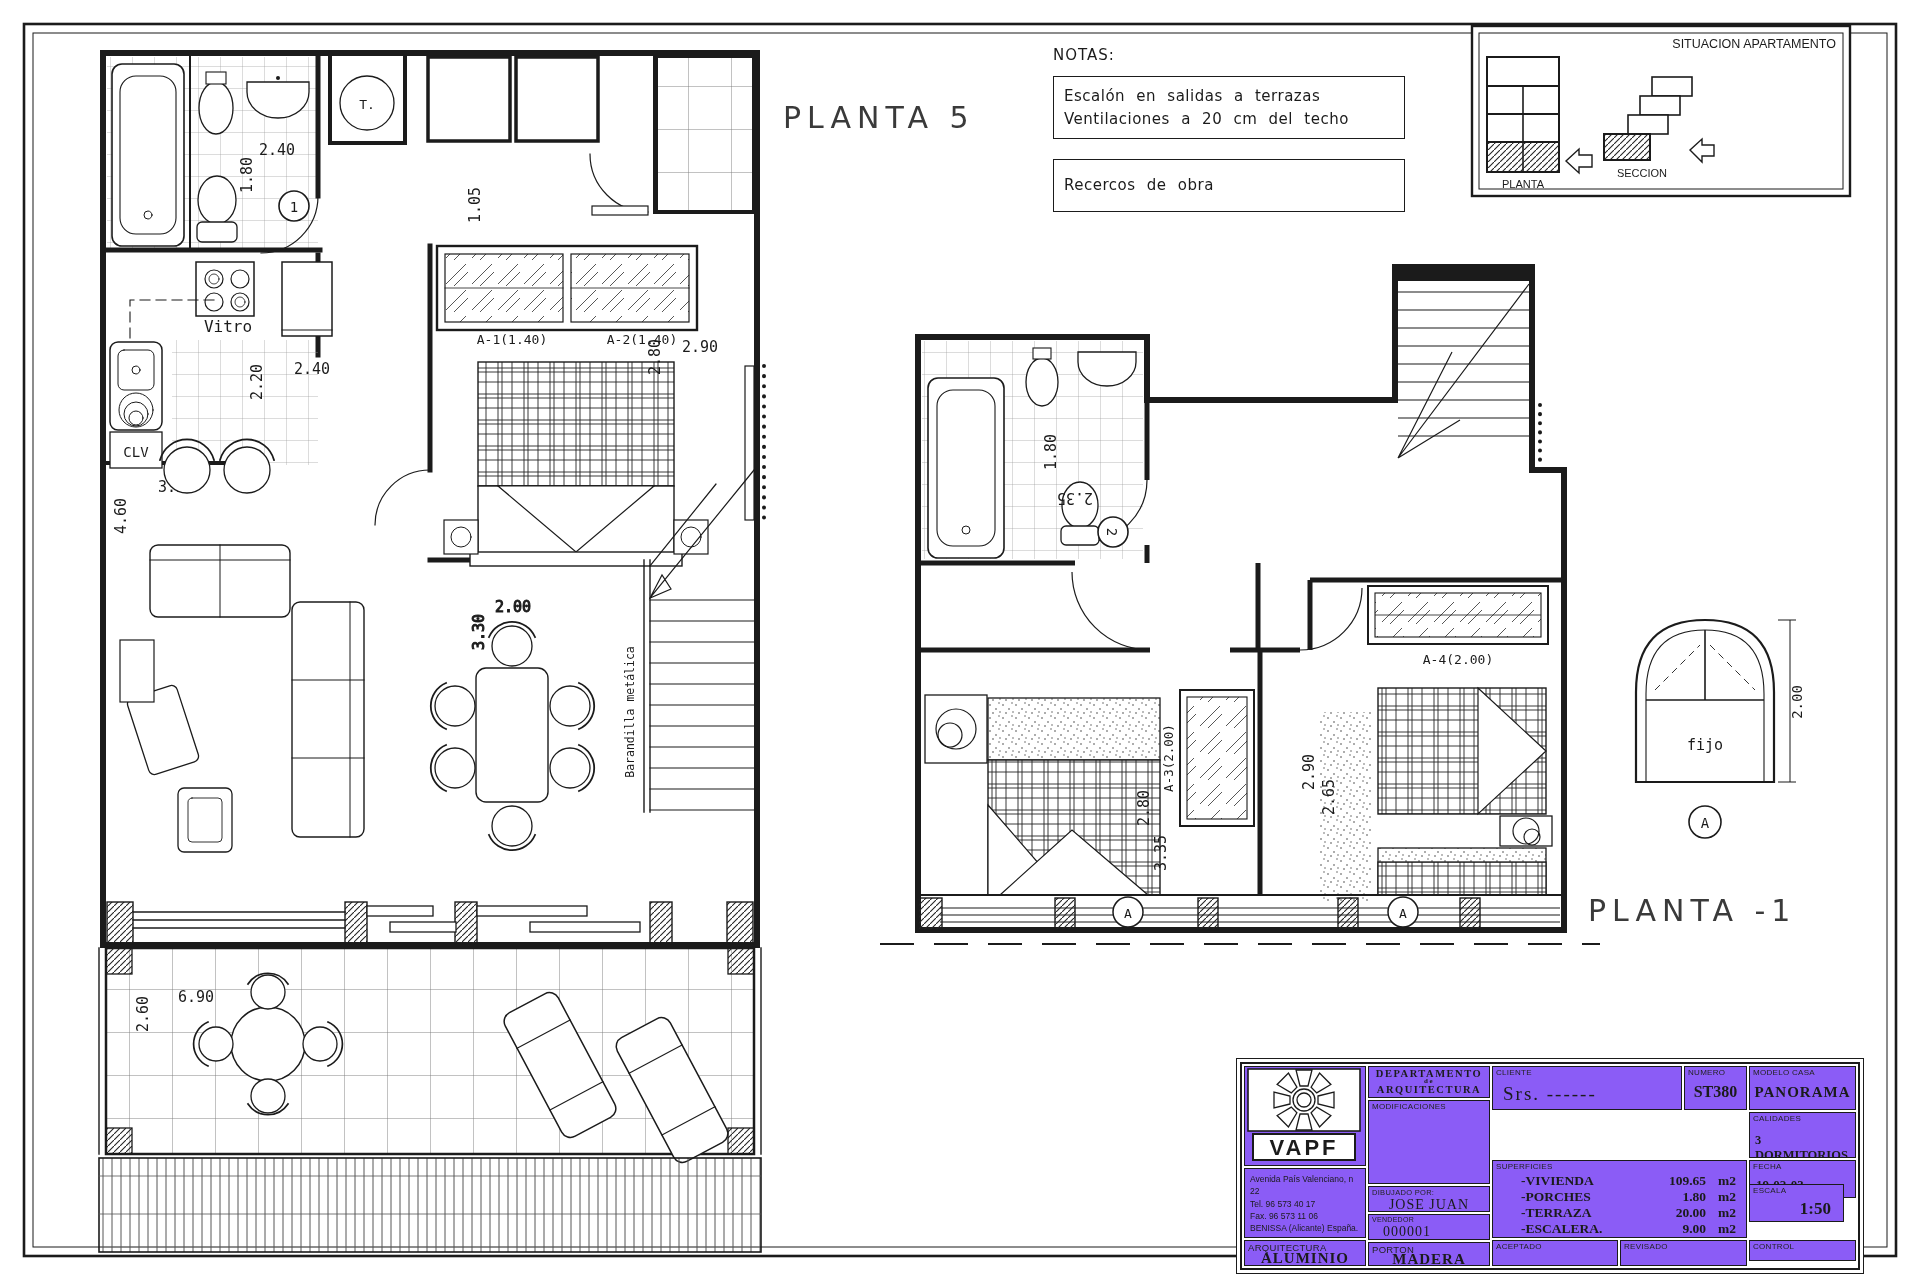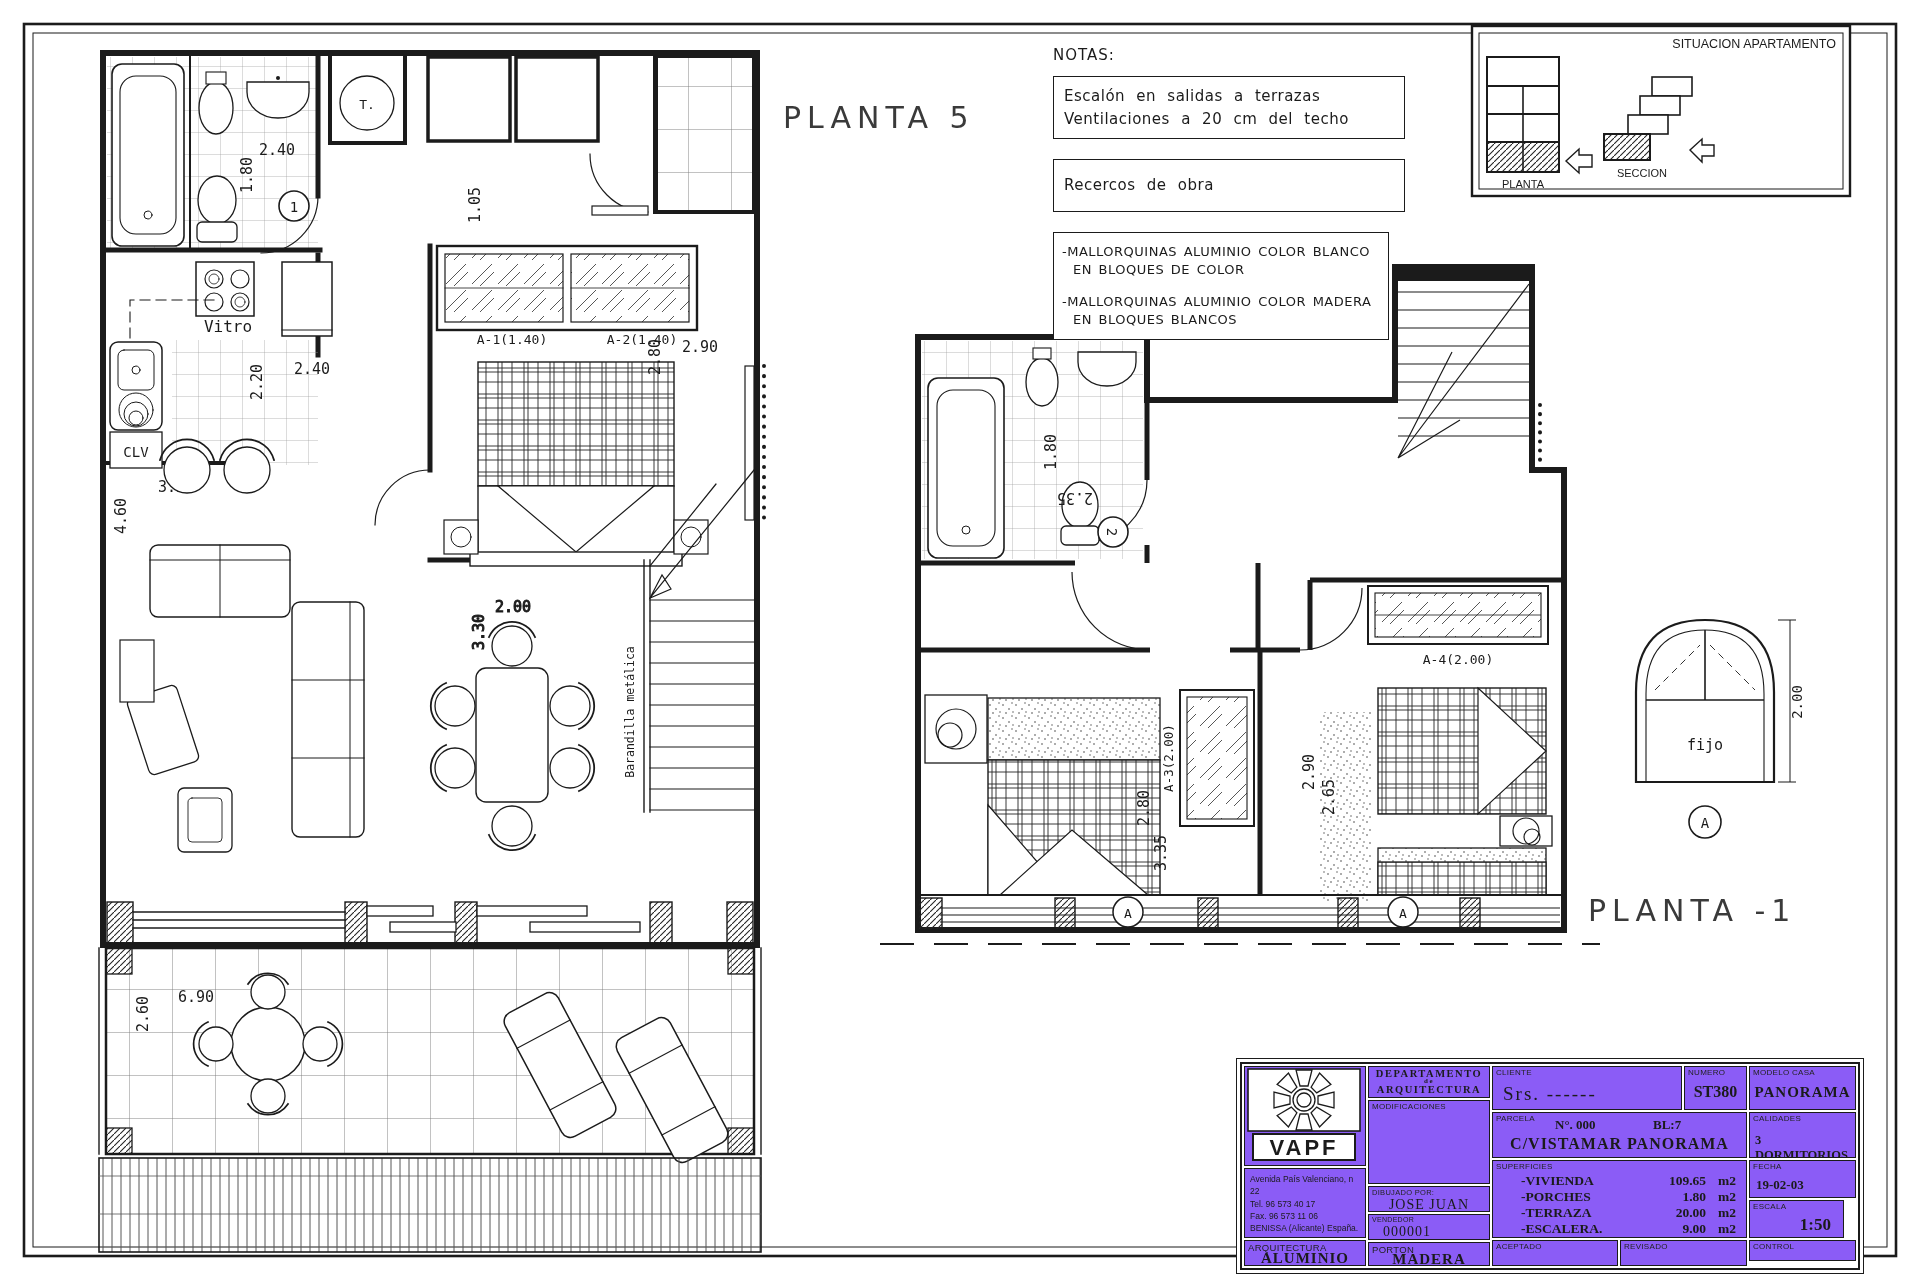--- a/index.html
+++ b/index.html
@@ -487,27 +487,20 @@
 
 <div class="notes">
   <div class="notes-heading">NOTAS:</div>
   <div class="note-box" style="width:330px;">
     <div>Escalón en salidas a terrazas</div>
     <div>Ventilaciones a 20 cm del techo</div>
   </div>
   <div class="note-box" style="width:330px;padding-top:14px;padding-bottom:14px;">
     <div>Recercos de obra</div>
   </div>
-  <div class="note-box small" style="width:318px;">
-    <div>-MALLORQUINAS ALUMINIO COLOR BLANCO</div>
-    <div class="indent">EN BLOQUES DE COLOR</div>
-    <div class="note-gap"></div>
-    <div>-MALLORQUINAS ALUMINIO COLOR MADERA</div>
-    <div class="indent">EN BLOQUES BLANCOS</div>
-  </div>
 </div>
 
 <div class="tblock-outer">
  <div class="tblock">
 
   <div class="cell" style="left:2px;top:2px;width:122px;height:100px;">
     <svg width="118" height="96" viewBox="0 0 118 96">
       <rect x="3" y="2" width="112" height="62" fill="#fff" stroke="#1b1b1b" stroke-width="1.6"></rect>
       <g transform="translate(59,33)" fill="#fff" stroke="#1b1b1b" stroke-width="1.3">
         <g>
@@ -567,26 +560,20 @@
 
   <div class="cell" style="left:250px;top:2px;width:190px;height:44px;">
     <span class="tag">CLIENTE</span>
     <div class="serif" style="position:absolute;left:10px;top:16px;font-size:19px;letter-spacing:2px;">Srs.  ------</div>
   </div>
   <div class="cell" style="left:442px;top:2px;width:63px;height:44px;">
     <span class="tag">NUMERO</span>
     <div class="vcenter serif" style="top:16px;font-size:16px;font-weight:bold;">ST380</div>
   </div>
 
-  <div class="cell" style="left:250px;top:48px;width:255px;height:46px;">
-    <span class="tag">PARCELA</span>
-    <span class="serif" style="position:absolute;left:62px;top:4px;font-size:13px;font-weight:bold;">N°. 000</span>
-    <span class="serif" style="position:absolute;left:160px;top:4px;font-size:13px;font-weight:bold;">BL:7</span>
-    <div class="vcenter serif" style="top:22px;font-size:16px;font-weight:bold;letter-spacing:1px;">C/VISTAMAR   PANORAMA</div>
-  </div>
 
   <div class="cell" style="left:250px;top:96px;width:255px;height:78px;">
     <span class="tag">SUPERFICIES</span>
     <div style="position:absolute;left:0;right:0;top:12px;">
       <div class="sup-row">
         <span class="nm">-VIVIENDA</span>
         <span class="vl">109.65</span>
         <span class="un">m2</span>
       </div>
       <div class="sup-row">
@@ -619,21 +606,21 @@
     <div class="vcenter serif" style="top:17px;font-size:15px;font-weight:bold;letter-spacing:1px;">PANORAMA</div>
   </div>
   <div class="cell" style="left:507px;top:48px;width:107px;height:46px;">
     <span class="tag">CALIDADES</span>
     <div class="vcenter serif" style="top:20px;font-size:12.5px;font-weight:bold;text-align:left;padding-left:5px;">3 DORMITORIOS</div>
   </div>
   <div class="cell" style="left:507px;top:96px;width:107px;height:38px;">
     <span class="tag">FECHA</span>
     <div class="vcenter serif" style="top:16px;font-size:13px;font-weight:bold;text-align:left;padding-left:6px;">19-02-03</div>
   </div>
-  <div class="cell" style="left:507px;top:136px;width:95px;height:38px;text-decoration:underline;">
+  <div class="cell" style="left:507px;top:120px;width:95px;height:38px;text-decoration:underline;">
     <span class="tag">ESCALA</span>
     <div class="vcenter serif" style="top:14px;font-size:17px;font-weight:bold;text-align:right;padding-right:12px;">1:50</div>
   </div>
   <div class="cell" style="left:507px;top:176px;width:107px;height:21px;">
     <span class="tag">CONTROL</span>
   </div>
  </div>
 </div>
 
 </div>

